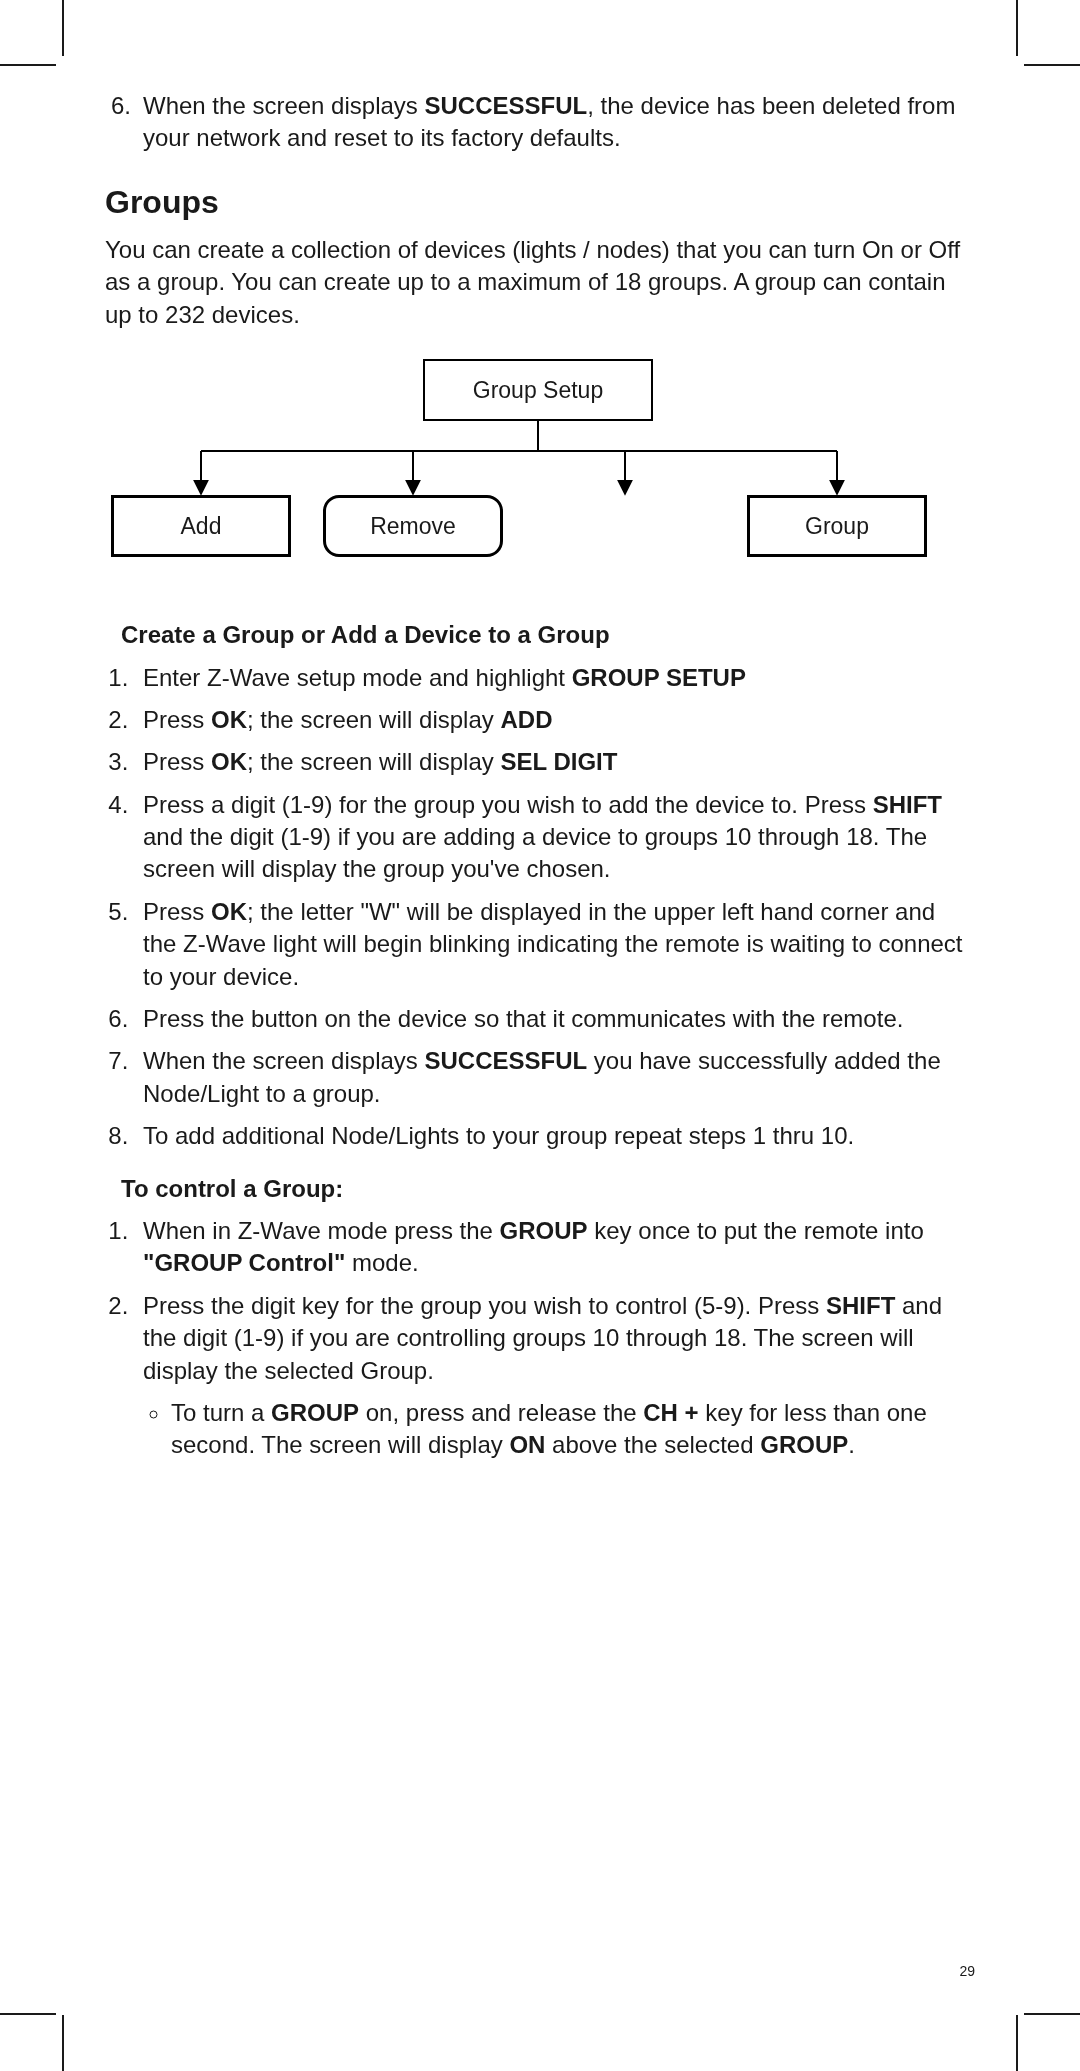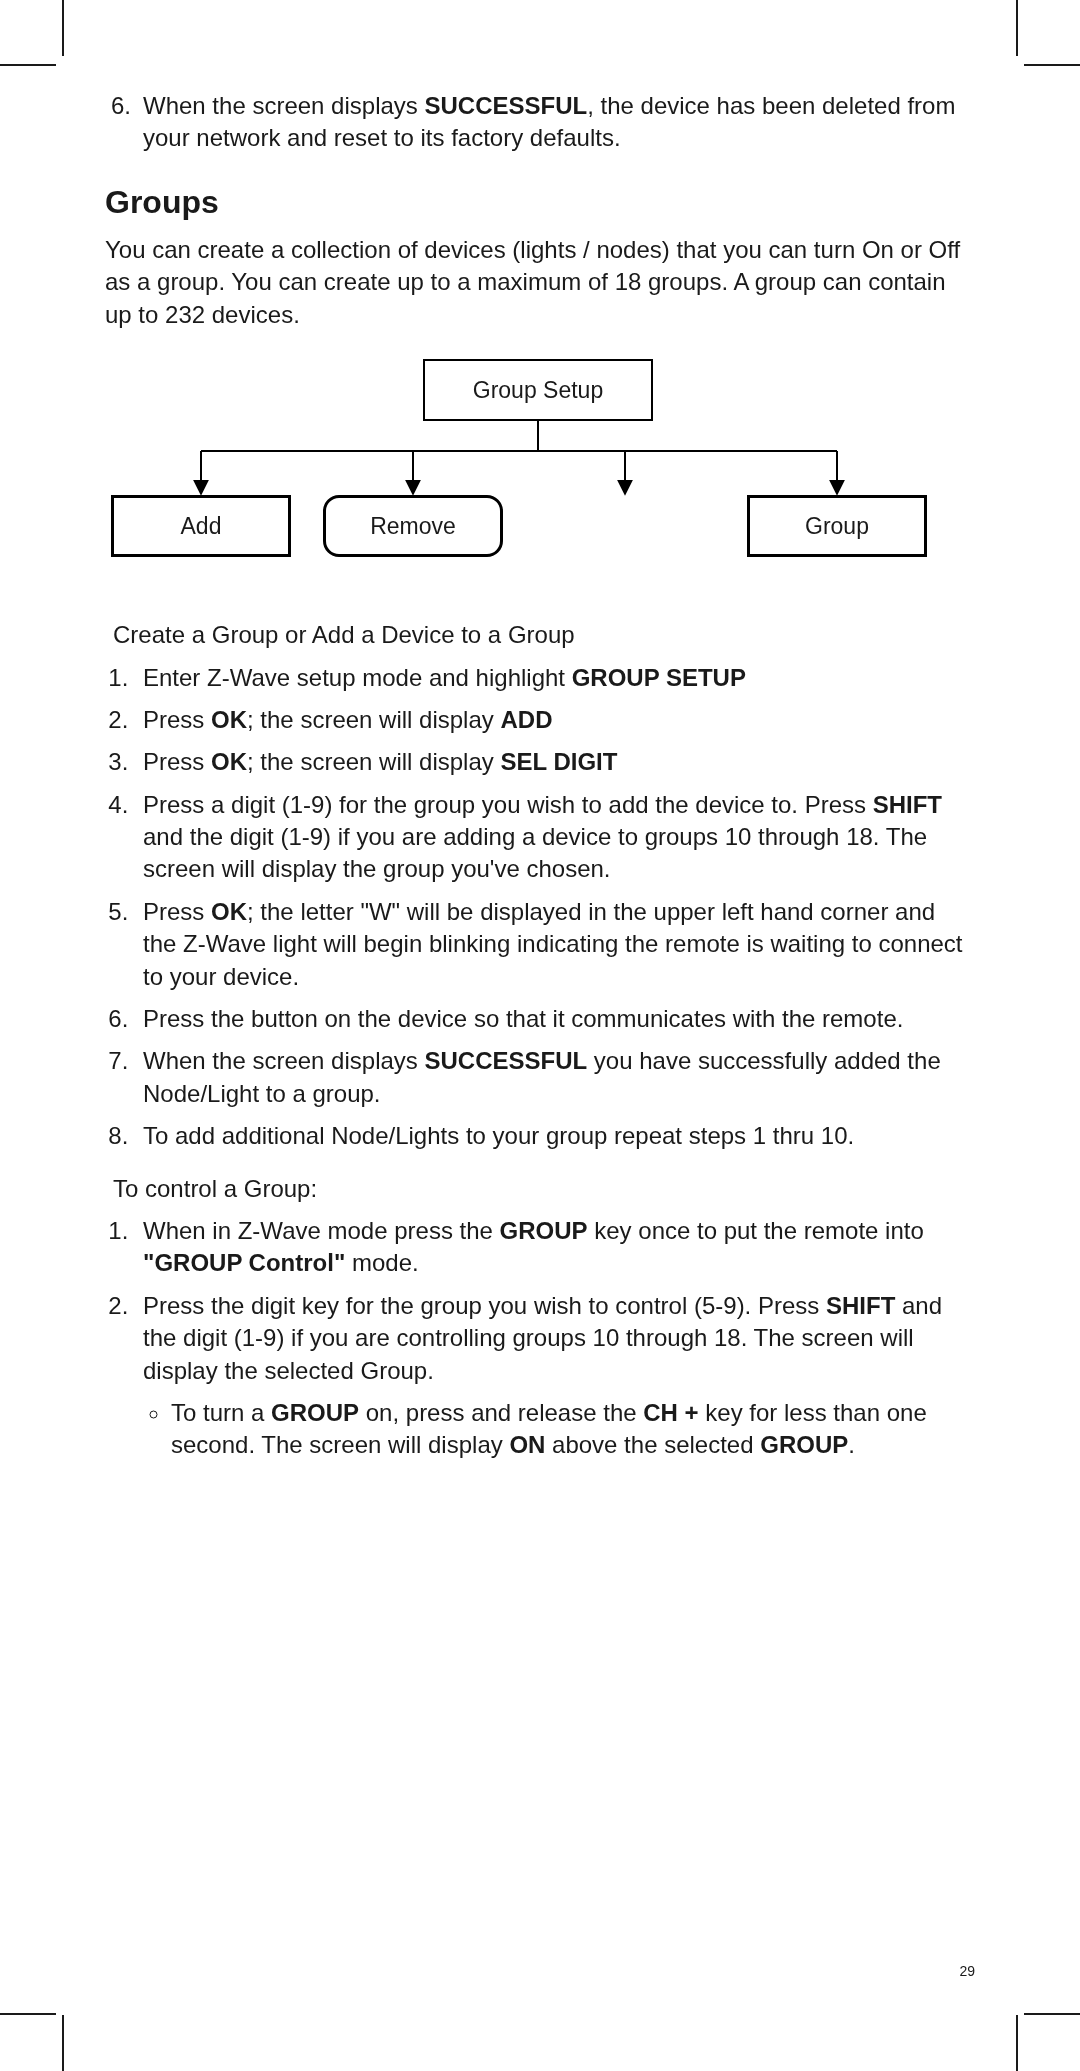--- a/index.html
+++ b/index.html
@@ -67,22 +67,22 @@
   }
   .dbox.parent { width: 230px; height: 62px; left: 318px; top: 0; }
   .dbox.child  { width: 180px; height: 62px; top: 136px; border-width: 3px; }
   .dbox.c1 { left: 6px; }
   .dbox.c2 { left: 218px; border-radius: 16px; }
   .dbox.c3 { left: 430px; }
   .dbox.c4 { left: 642px; }
   svg.wires { position: absolute; left: 0; top: 0; width: 870px; height: 230px; }
 
   .subhead {
-    font-weight: 400;
-    margin: 18px 0 10px 8px;
+    font-weight: 700;
+    margin: 18px 0 10px 16px;
   }
   ol.steps {
     margin: 0 0 20px 0;
     padding-left: 30px;
   }
   ol.steps > li {
     padding-left: 8px;
     margin-bottom: 10px;
   }
   ul.bullets {

